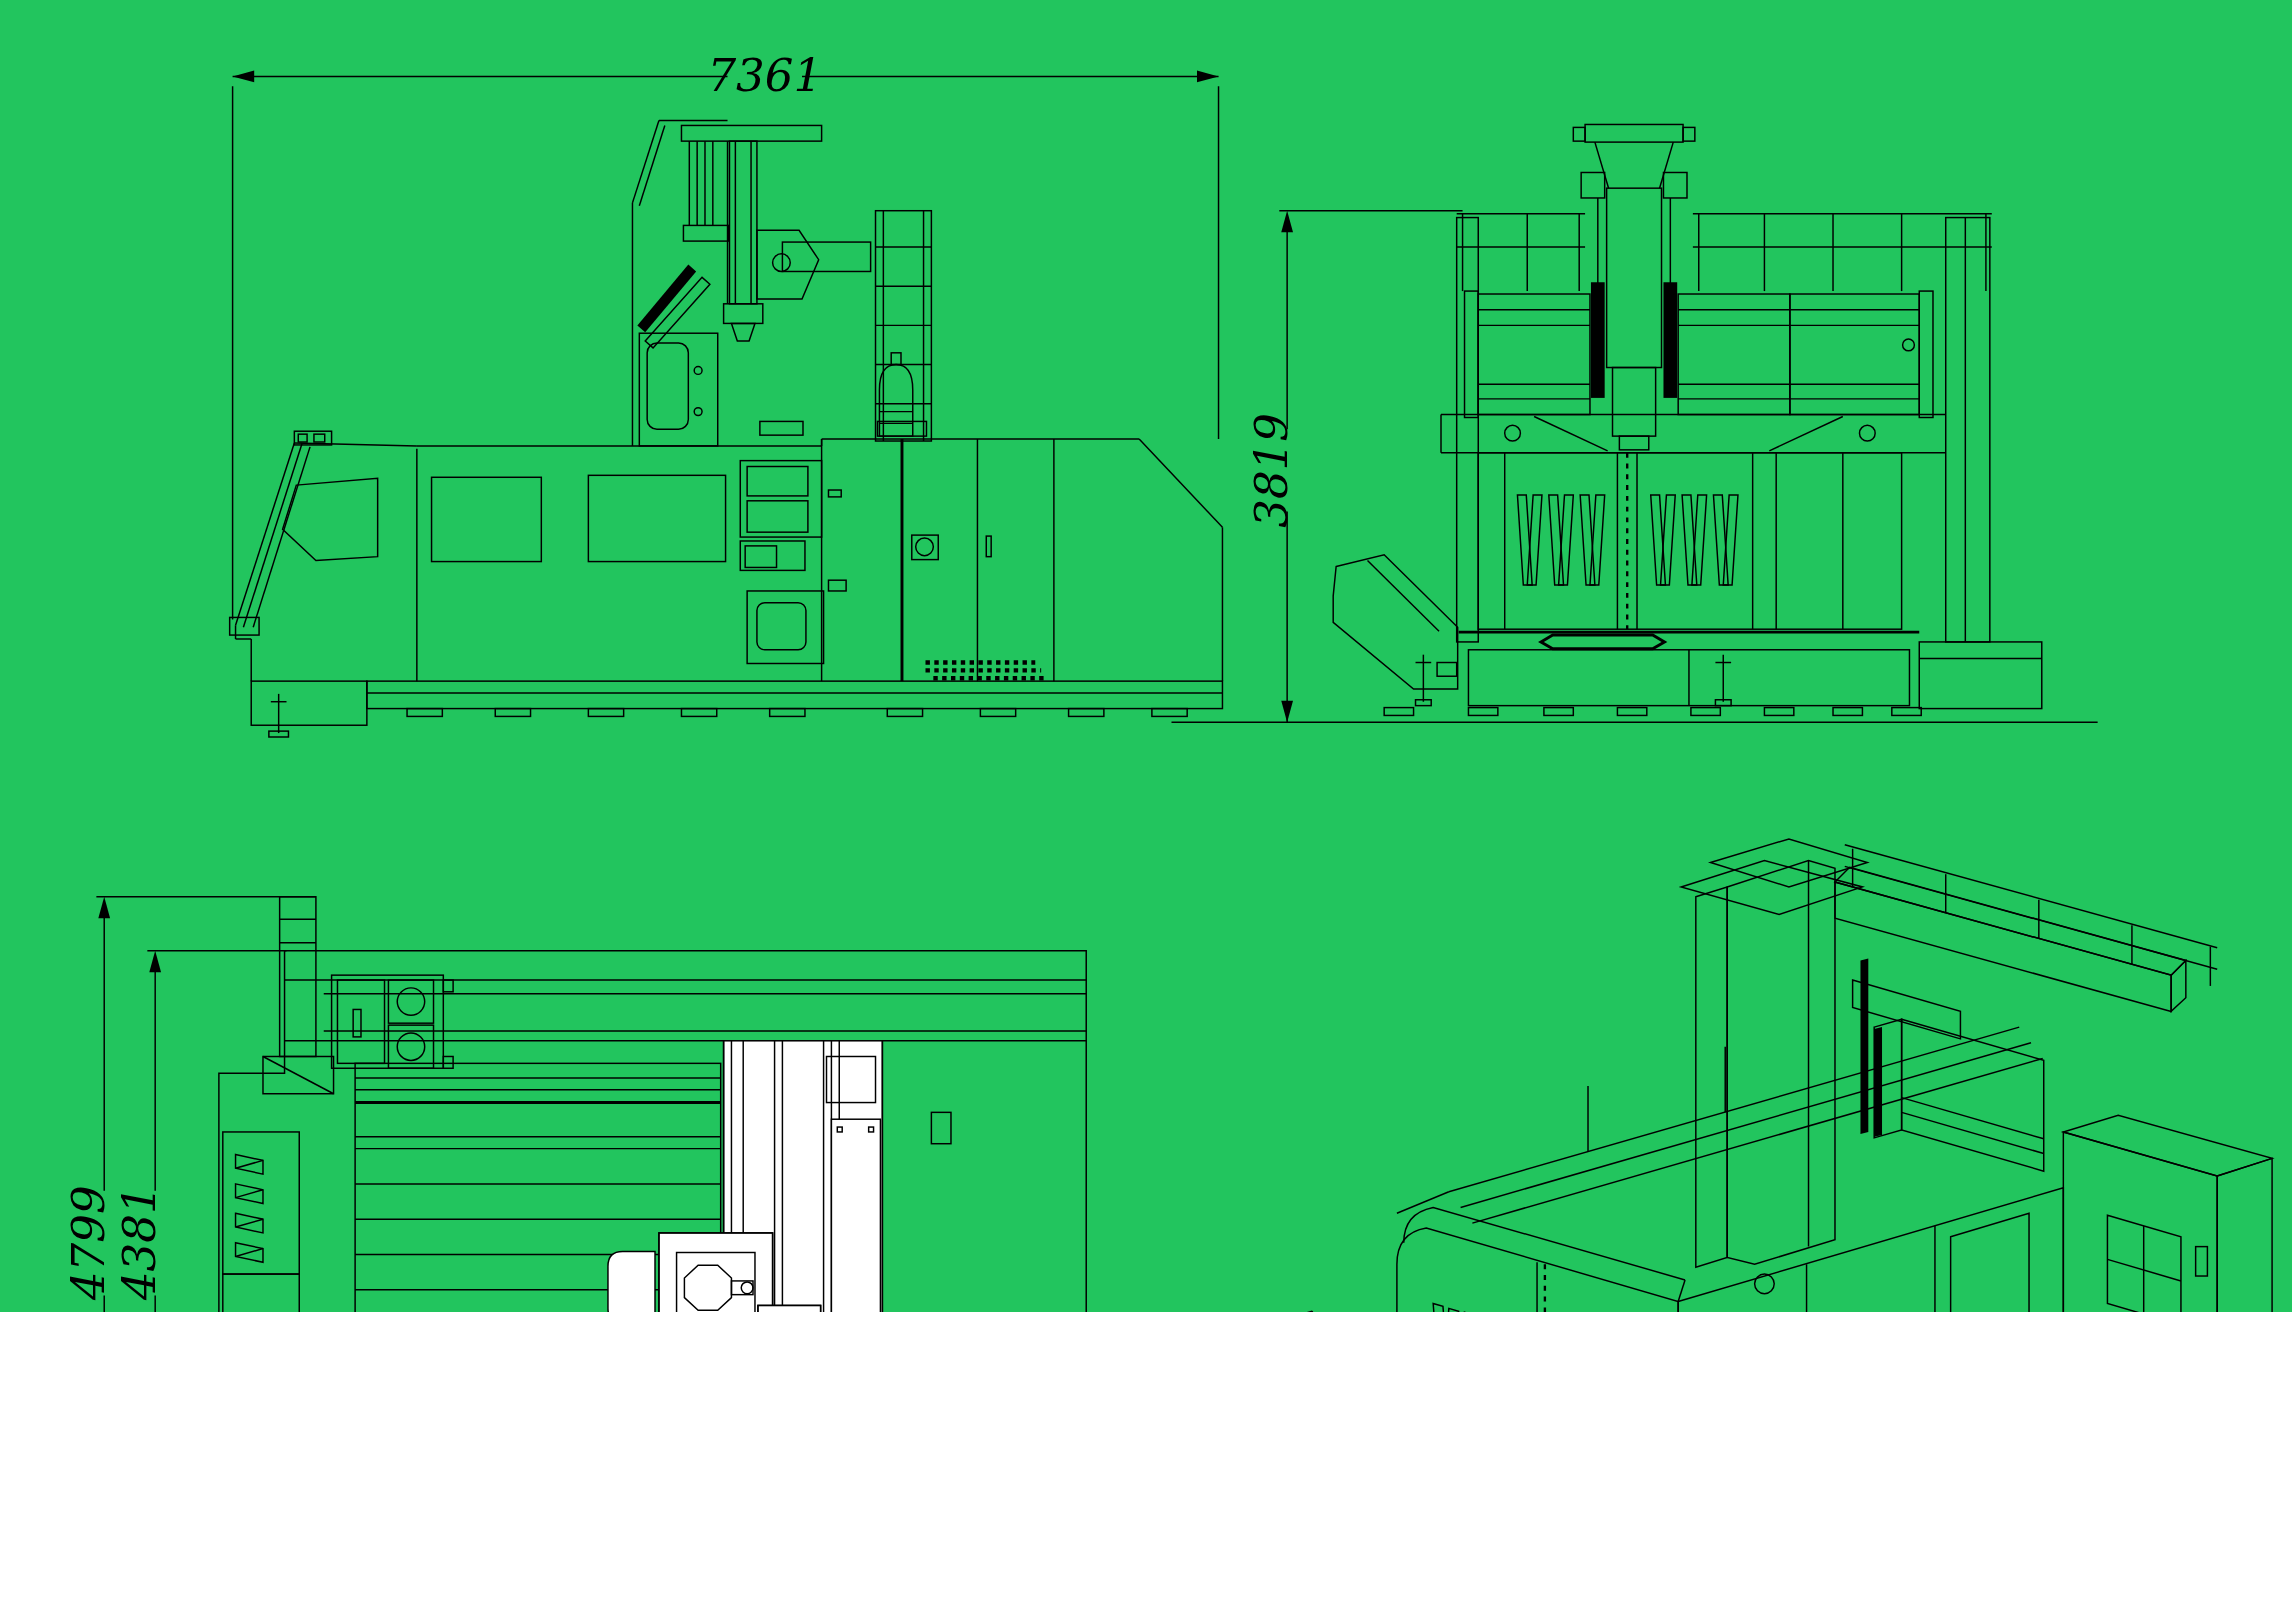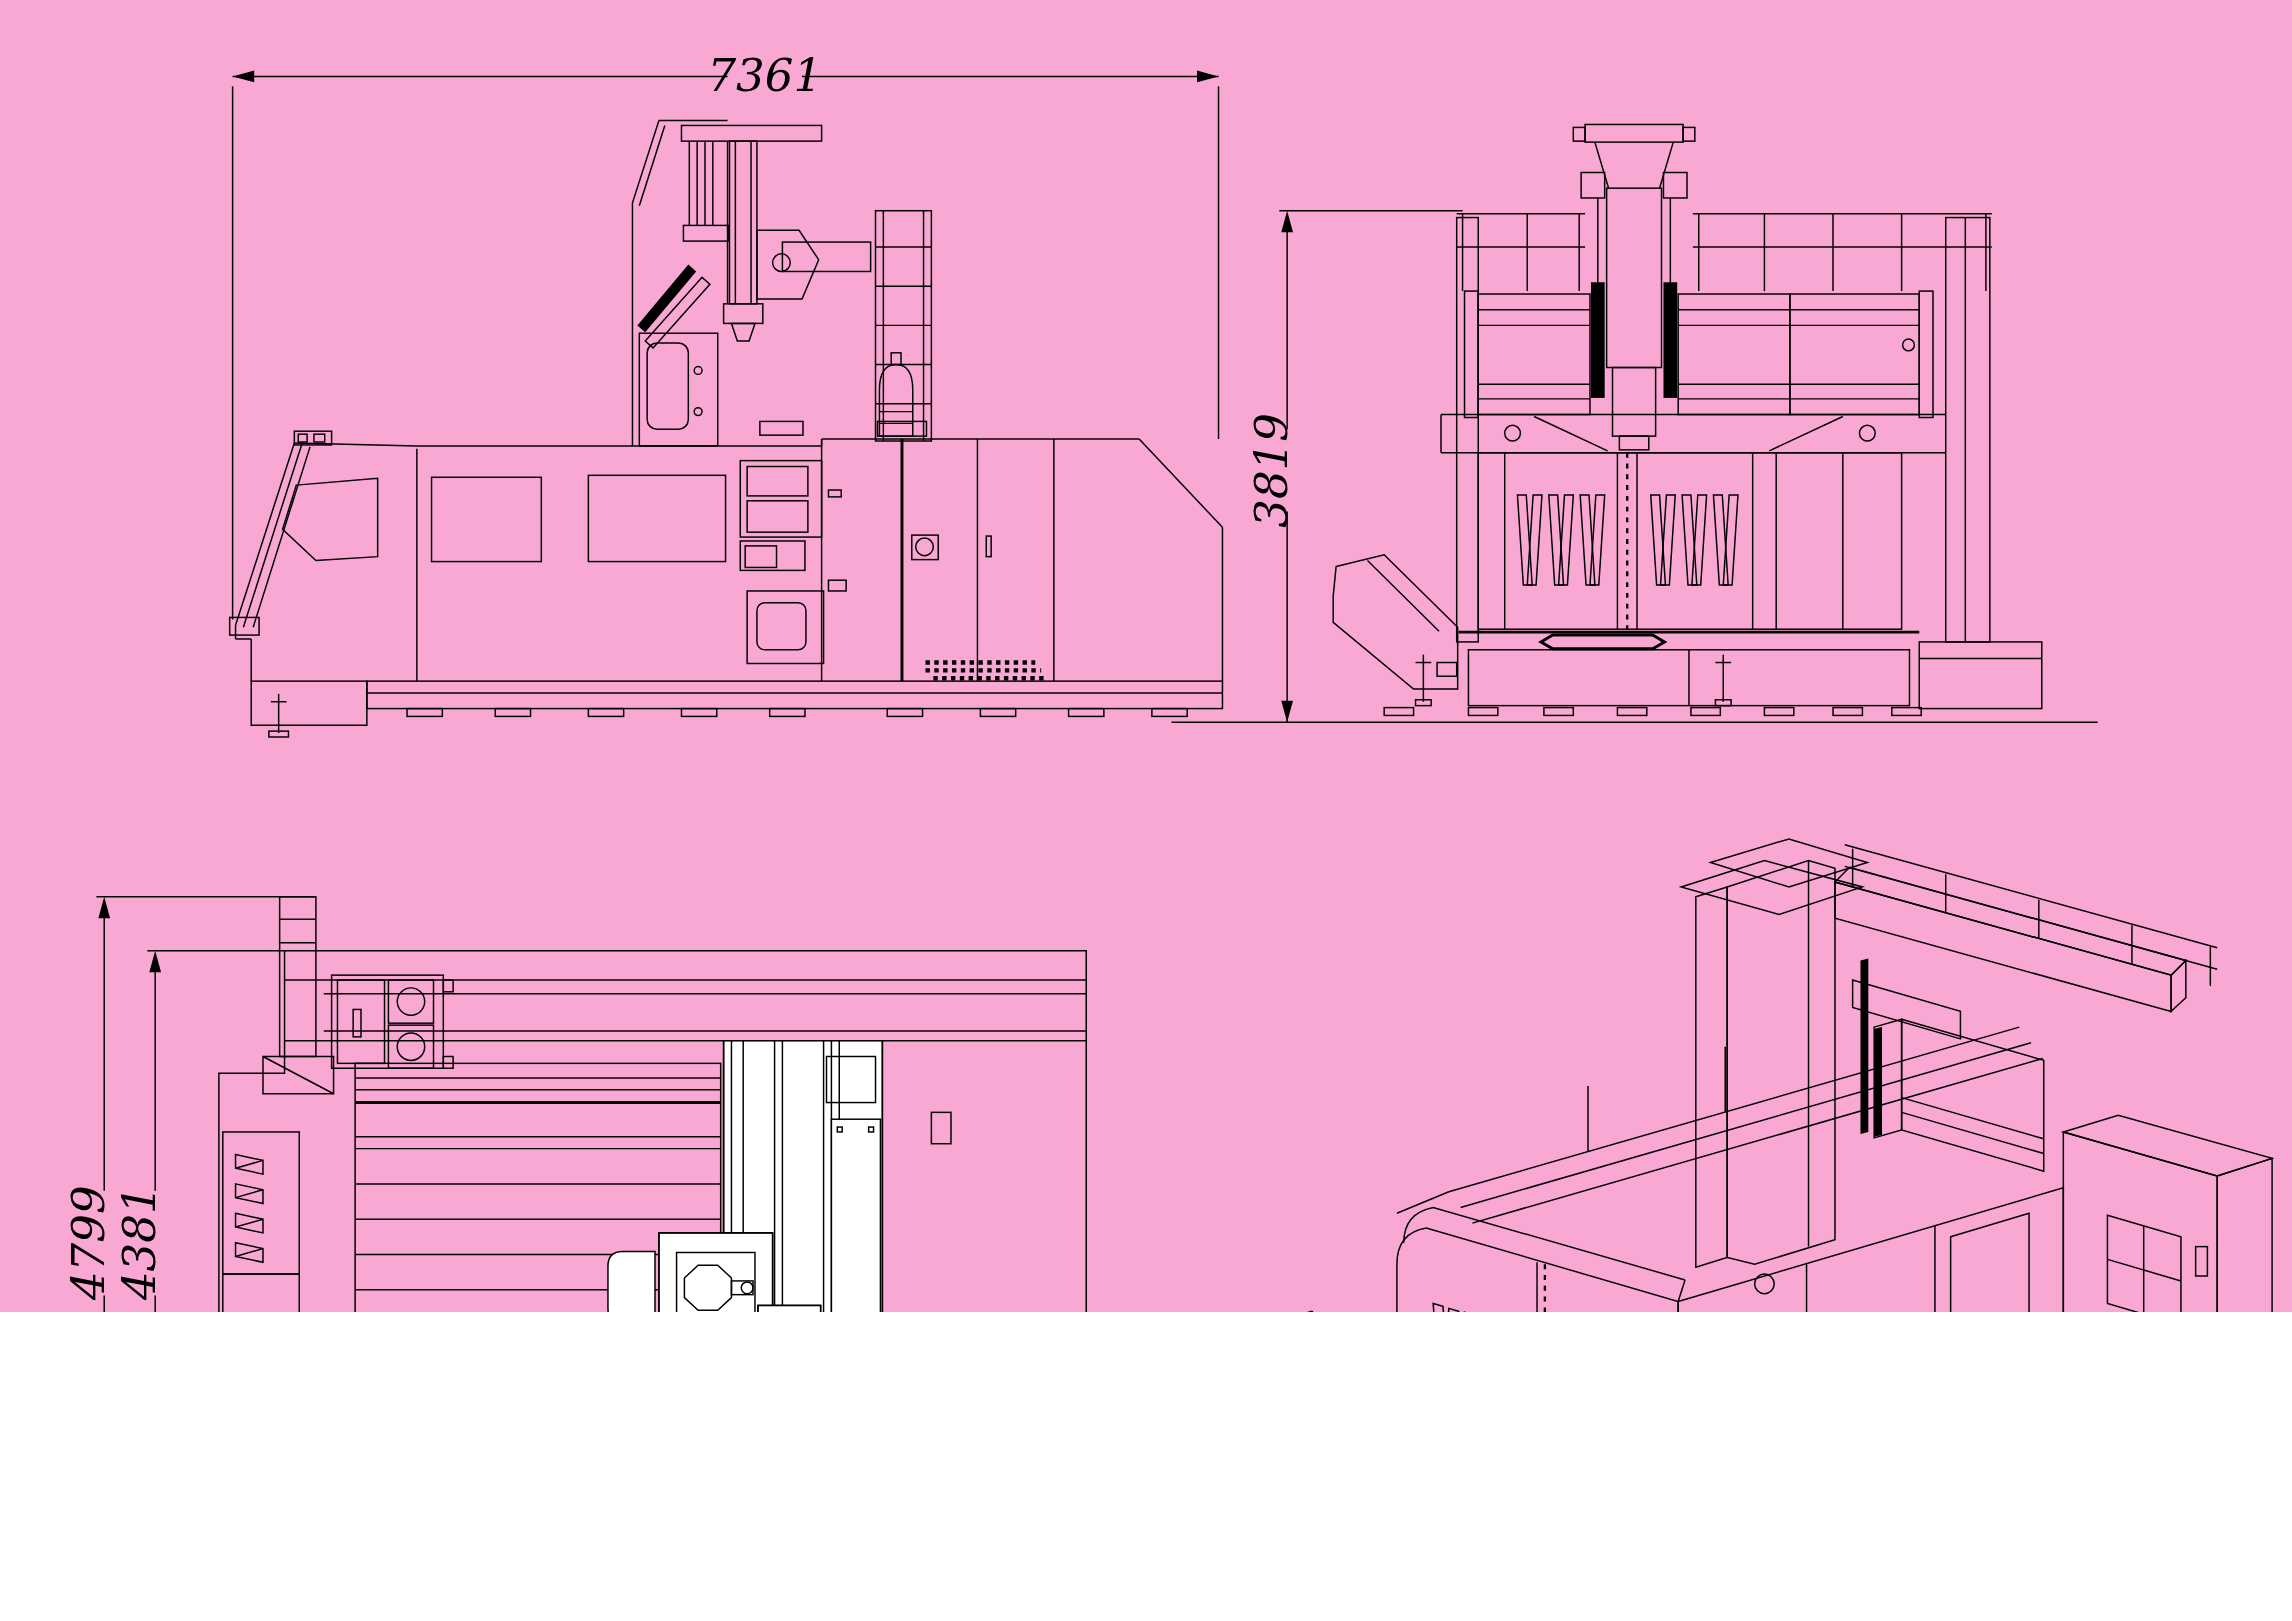--- a/index.html
+++ b/index.html
@@ -1,16 +1,16 @@
 <!DOCTYPE html>
 <html><head>
 <meta charset="utf-8">
 <style>
   html,body{margin:0;padding:0;background:#ffffff}
-  .sheet{position:relative;width:2293px;height:1312px;background:#f9a8d4;overflow:hidden}
+  .sheet{position:relative;width:2293px;height:1312px;background:#22c55e;overflow:hidden}
   svg{position:absolute;left:0;top:0}
   line,path,rect,polygon,polyline,circle{stroke:#000000;fill:none;stroke-width:1.5;stroke-linecap:butt;stroke-linejoin:miter}
   .f{fill:#000000;stroke:none}
   .w{fill:#ffffff}
   .t{stroke-width:3}
   .dash{stroke-dasharray:5 6;stroke-width:2.4}
   .dots{stroke-width:4.5;stroke-dasharray:4.5 4.5}
   text.dim{font-family:"DejaVu Serif",serif;font-style:italic;font-size:46px;fill:#000;stroke:none;text-anchor:middle}
 </style>
 </head>

